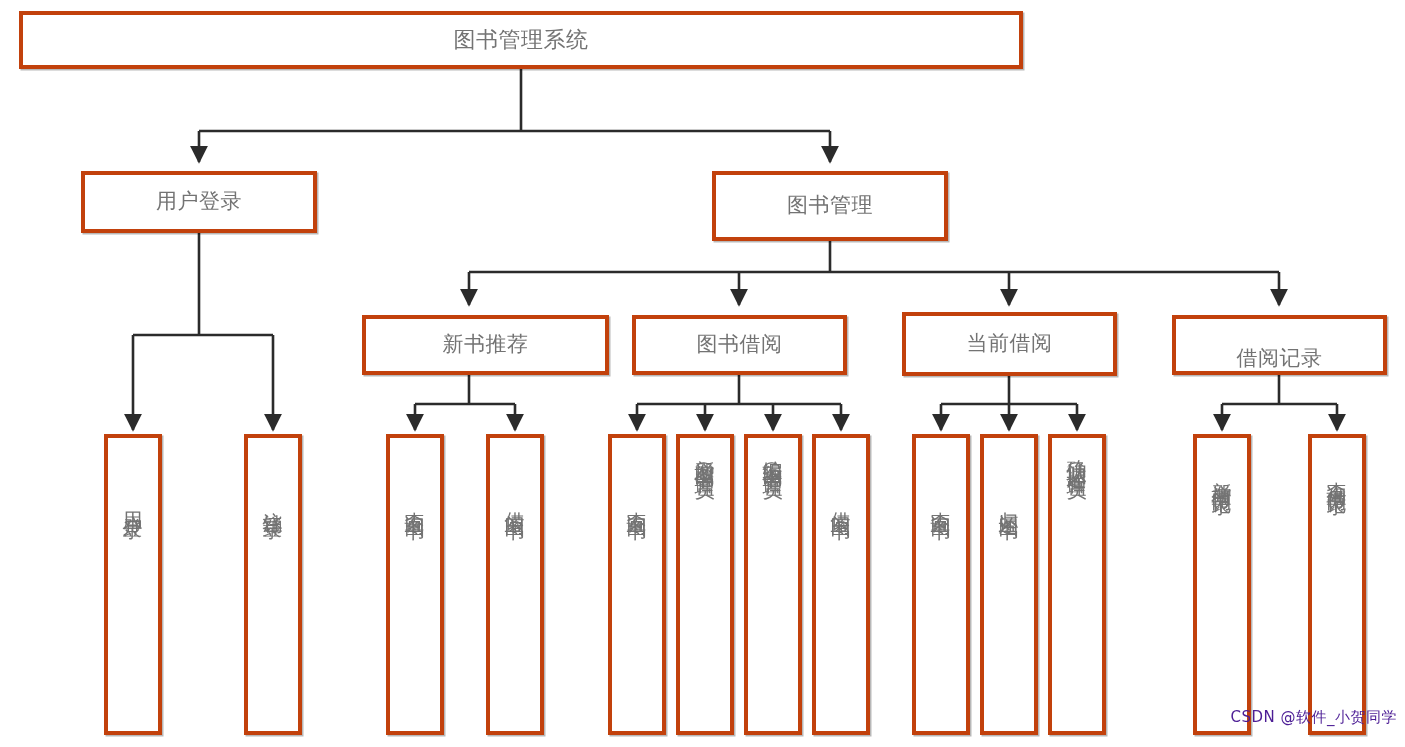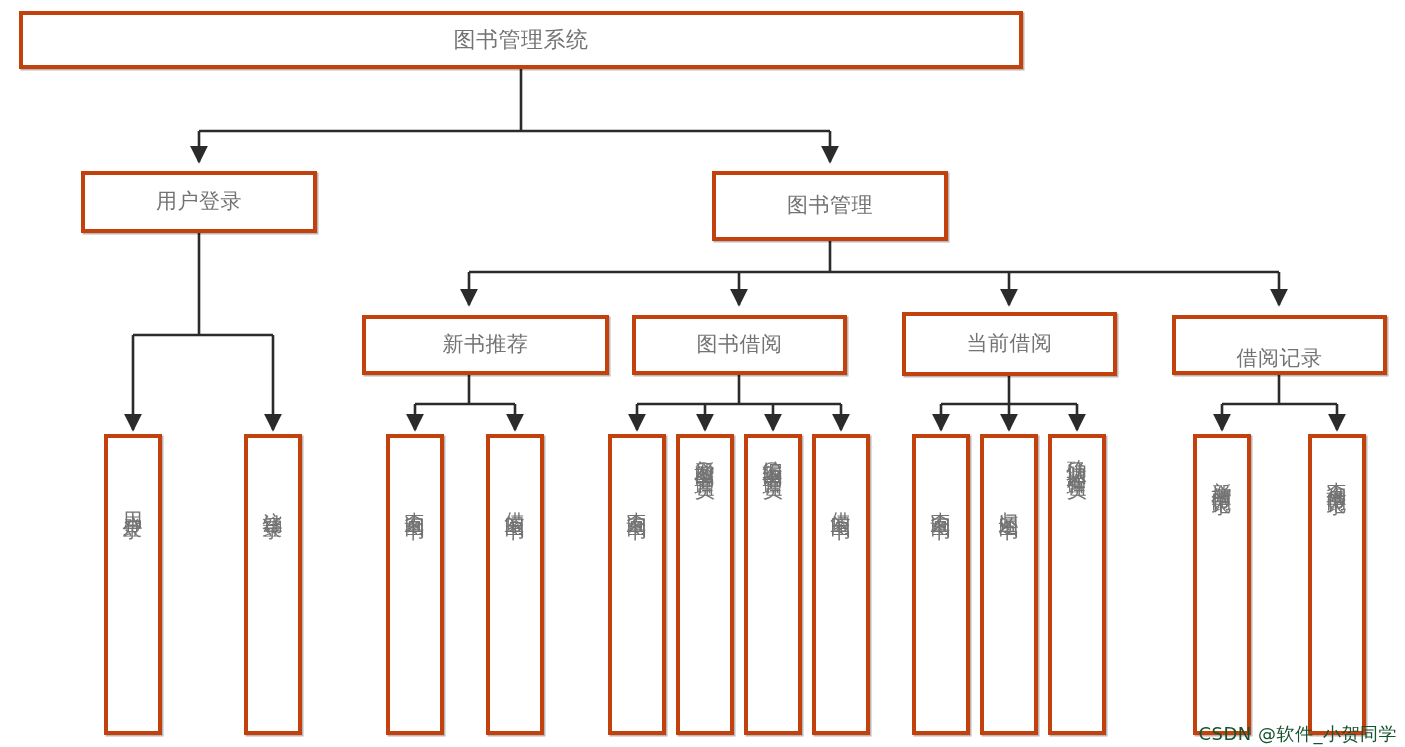--- a/index.html
+++ b/index.html
@@ -60,23 +60,23 @@
     writing-mode: vertical-rl;
     text-orientation: upright;
     font-size: 20px;
     line-height: 1;
     letter-spacing: 3px;
     white-space: nowrap;
   }
   .watermark {
     position: absolute;
     right: 8px;
-    bottom: 1px;
-    font-size: 18px;
-    color: #14532d;
+    bottom: 20px;
+    font-size: 15px;
+    color: #4c1d95;
     letter-spacing: 0.5px;
     white-space: nowrap;
   }
 </style>
 </head>
 <body>
 
 <div id="canvas">
 
   <svg class="connectors" viewBox="0 0 1405 747">

